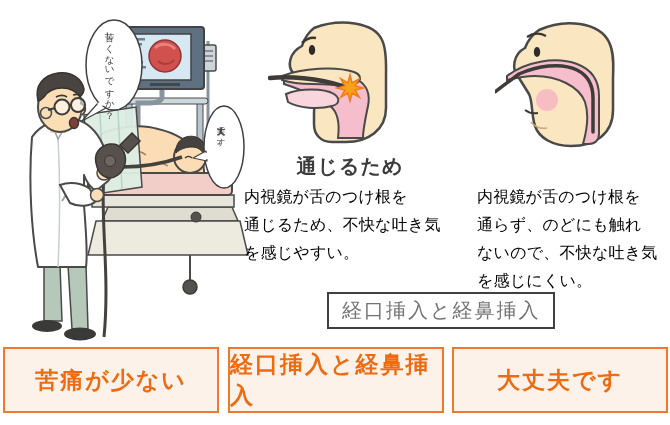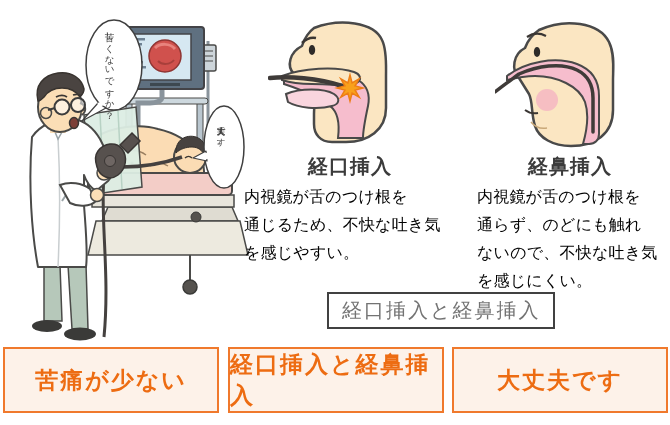--- a/index.html
+++ b/index.html
@@ -162,25 +162,24 @@
     <path d="M44,16 C70,4 104,8 114,28 C120,40 118,56 118,66 L118,96 C118,120 100,132 76,132 C58,132 44,124 40,112 C36,100 38,88 34,80 L24,64 C16,56 18,40 30,34 C33,26 38,20 44,16 Z" fill="#fbe6c2" stroke="#494949" stroke-width="2.5" stroke-linejoin="round"></path>
     <path d="M12,62 C30,48 60,42 82,50 C98,56 104,68 104,82 L104,120 C104,126 100,130 94,130 L88,130 C92,116 94,100 90,88 C84,72 62,62 40,62 C30,62 20,64 12,66 Z" fill="#f6bdcd" stroke="#494949" stroke-width="2"></path>
     <path d="M0,78 C10,70 16,66 24,60 C42,52 66,48 82,56 C94,62 98,72 98,84 L98,118" fill="none" stroke="#3f3b39" stroke-width="3.5" stroke-linecap="round"></path>
     <circle cx="52" cy="86" r="11" fill="#f4b6c2" fill-opacity="0.85"></circle>
     <ellipse cx="42" cy="38" rx="3.2" ry="5" fill="#2e2b29"></ellipse>
     <path d="M32,23 C38,19 45,19 51,22" fill="none" stroke="#3a3633" stroke-width="2.2"></path>
     <path d="M30,96 C34,99 38,100 43,99" fill="none" stroke="#3a3633" stroke-width="2"></path>
     <path d="M36,108 C40,113 46,115 52,114" fill="none" stroke="#c9a878" stroke-width="1.5"></path>
   </svg>
 
-  <div class="section-title oral">経口挿入</div>
+  <div class="section-title oral">通じるため</div>
   <div class="section-desc oral">内視鏡が舌のつけ根を
 通じるため、不快な吐き気
 を感じやすい。</div>
-  <div class="section-title nasal">経鼻挿入</div>
   <div class="section-desc nasal">内視鏡が舌のつけ根を
 通らず、のどにも触れ
 ないので、不快な吐き気
 を感じにくい。</div>
 
   <div class="heading-box">経口挿入と経鼻挿入</div>
 
   <div class="benefit b1">
     <span>苦痛が少ない</span>
   </div>

